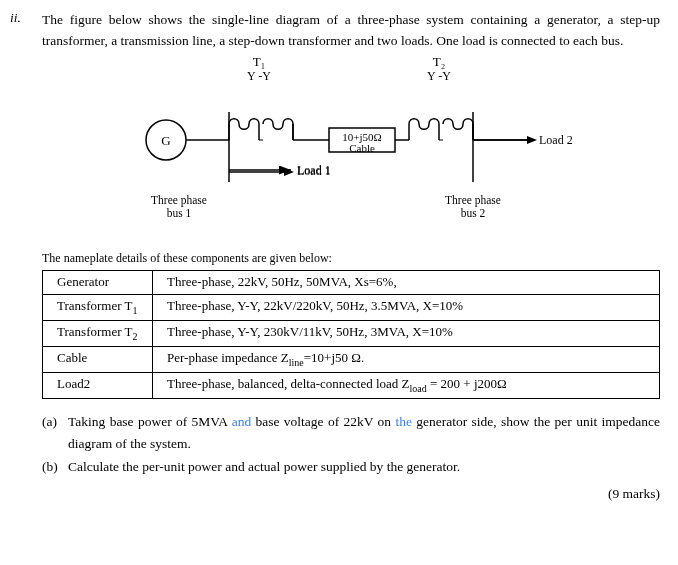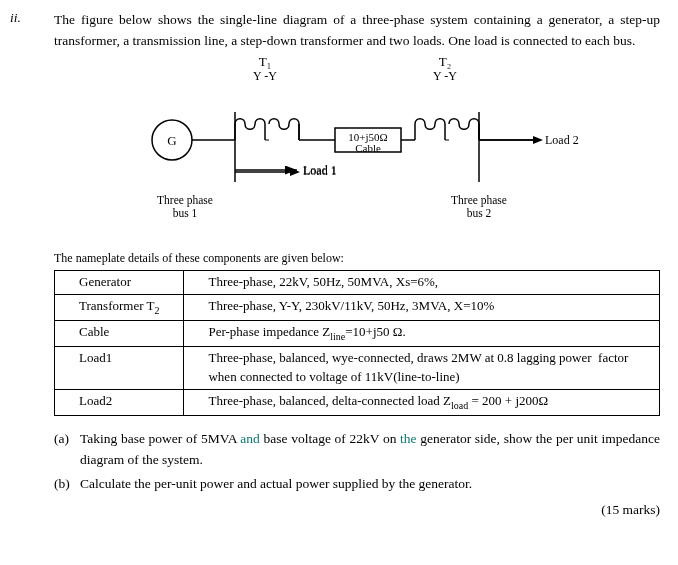--- a/index.html
+++ b/index.html
@@ -8,21 +8,21 @@
       font-size: 13.5px;
       background: #fff;
       color: #000;
       width: 678px;
       min-height: 565px;
       padding: 10px 18px 10px 10px;
     }
     .outer-wrapper {
       display: flex;
       flex-direction: row;
-      gap: 12px;
+      gap: 0;
     }
     .roman-num {
       min-width: 32px;
       padding-top: 0px;
       font-style: italic;
       font-size: 13.5px;
     }
     .content-area {
       flex: 1;
     }
@@ -46,21 +46,21 @@
       font-size: 12px;
     }
     table.nameplate {
       border-collapse: collapse;
       width: 100%;
       font-size: 13px;
       margin-bottom: 12px;
     }
     table.nameplate td {
       border: 1px solid #000;
-      padding: 2px 24px;
+      padding: 2px 14px;
       vertical-align: top;
       line-height: 1.45;
     }
     table.nameplate td:first-child {
       white-space: nowrap;
       width: 110px;
     }
     .questions {
       font-size: 13.5px;
       line-height: 1.6;
@@ -76,21 +76,21 @@
       min-width: 22px;
     }
     .q-text {
       flex: 1;
     }
     .marks-line {
       text-align: right;
       font-size: 13.5px;
       margin-top: 6px;
     }
-    .blue-text { color: #0f766e; }
+    .blue-text { color: #3b82f6; }
     sub, sup { font-size: 10px; }
   </style>
 </head>
 <body>
 
 <div class="outer-wrapper">
   <div class="roman-num">ii.</div>
   <div class="content-area">
 
     <div class="intro-text">The figure below shows the single-line diagram of a three-phase system containing a generator, a step-up transformer, a transmission line, a step-down transformer and two loads. One load is connected to each bus.</div>
@@ -169,45 +169,45 @@
 
     <div class="nameplate-intro">The nameplate details of these components are given below:</div>
 
     <table class="nameplate">
       <tbody>
         <tr>
           <td>Generator</td>
           <td>Three-phase, 22kV, 50Hz, 50MVA, Xs=6%,</td>
         </tr>
         <tr>
+          <td>Transformer T<sub>1</sub></td>
+          <td>Three-phase, Y-Y, 22kV/220kV, 50Hz, 3.5MVA, X=10%</td>
+        </tr>
+        <tr>
           <td>Transformer T<sub>2</sub></td>
           <td>Three-phase, Y-Y, 230kV/11kV, 50Hz, 3MVA, X=10%</td>
         </tr>
         <tr>
           <td>Cable</td>
           <td>Per-phase impedance Z<sub>line</sub>=10+j50 Ω.</td>
-        </tr>
-        <tr>
-          <td>Load1</td>
-          <td>Three-phase, balanced, wye-connected, draws 2MW at 0.8 lagging power&nbsp; factor when connected to voltage of 11kV(line-to-line)</td>
         </tr>
         <tr>
           <td>Load2</td>
           <td>Three-phase, balanced, delta-connected load Z<sub>load</sub> = 200 + j200Ω</td>
         </tr>
       </tbody>
     </table>
 
     <div class="questions">
       <div class="question-item">
         <span class="q-label">(a)</span>
         <span class="q-text">Taking base power of 5MVA <span class="blue-text">and</span> base voltage of 22kV on <span class="blue-text">the</span> generator side, show the per unit impedance diagram of the system.</span>
       </div>
       <div class="question-item">
         <span class="q-label">(b)</span>
         <span class="q-text">Calculate the per-unit power and actual power supplied by the generator.</span>
       </div>
     </div>
 
-    <div class="marks-line">(15 marks)</div>
+    <div class="marks-line">(9 marks)</div>
 
   </div>
 </div>
 
 </body></html>

